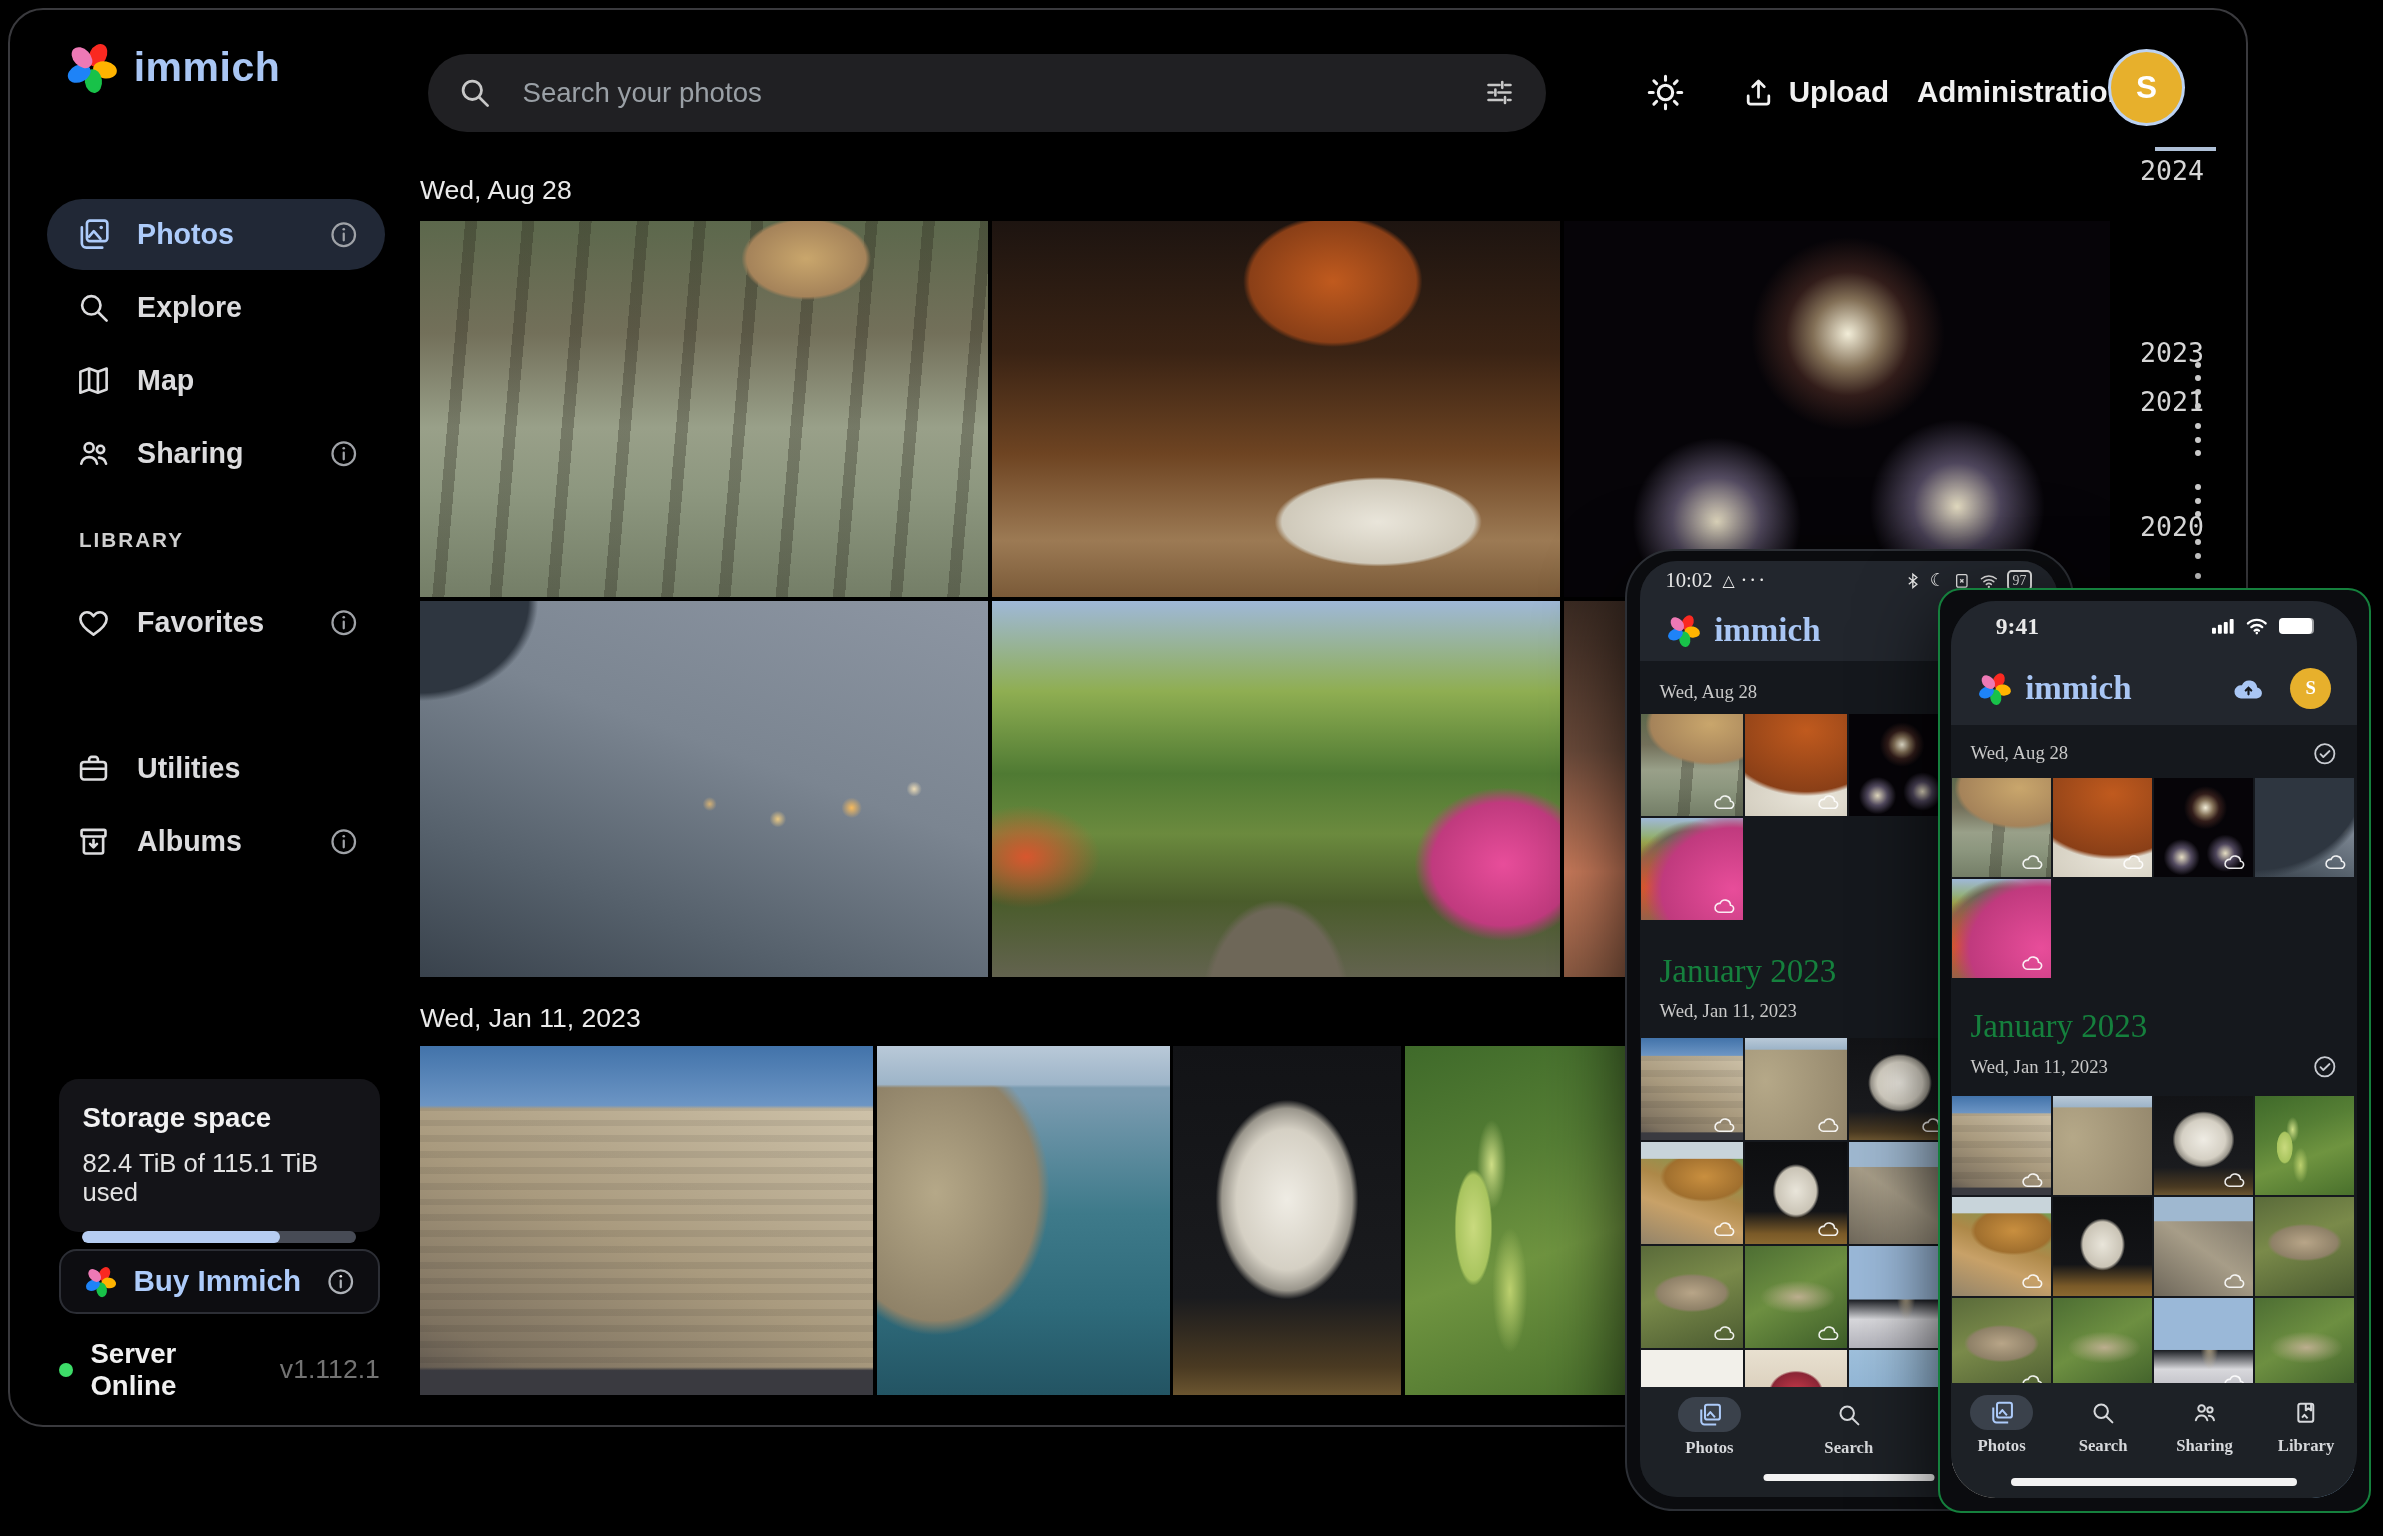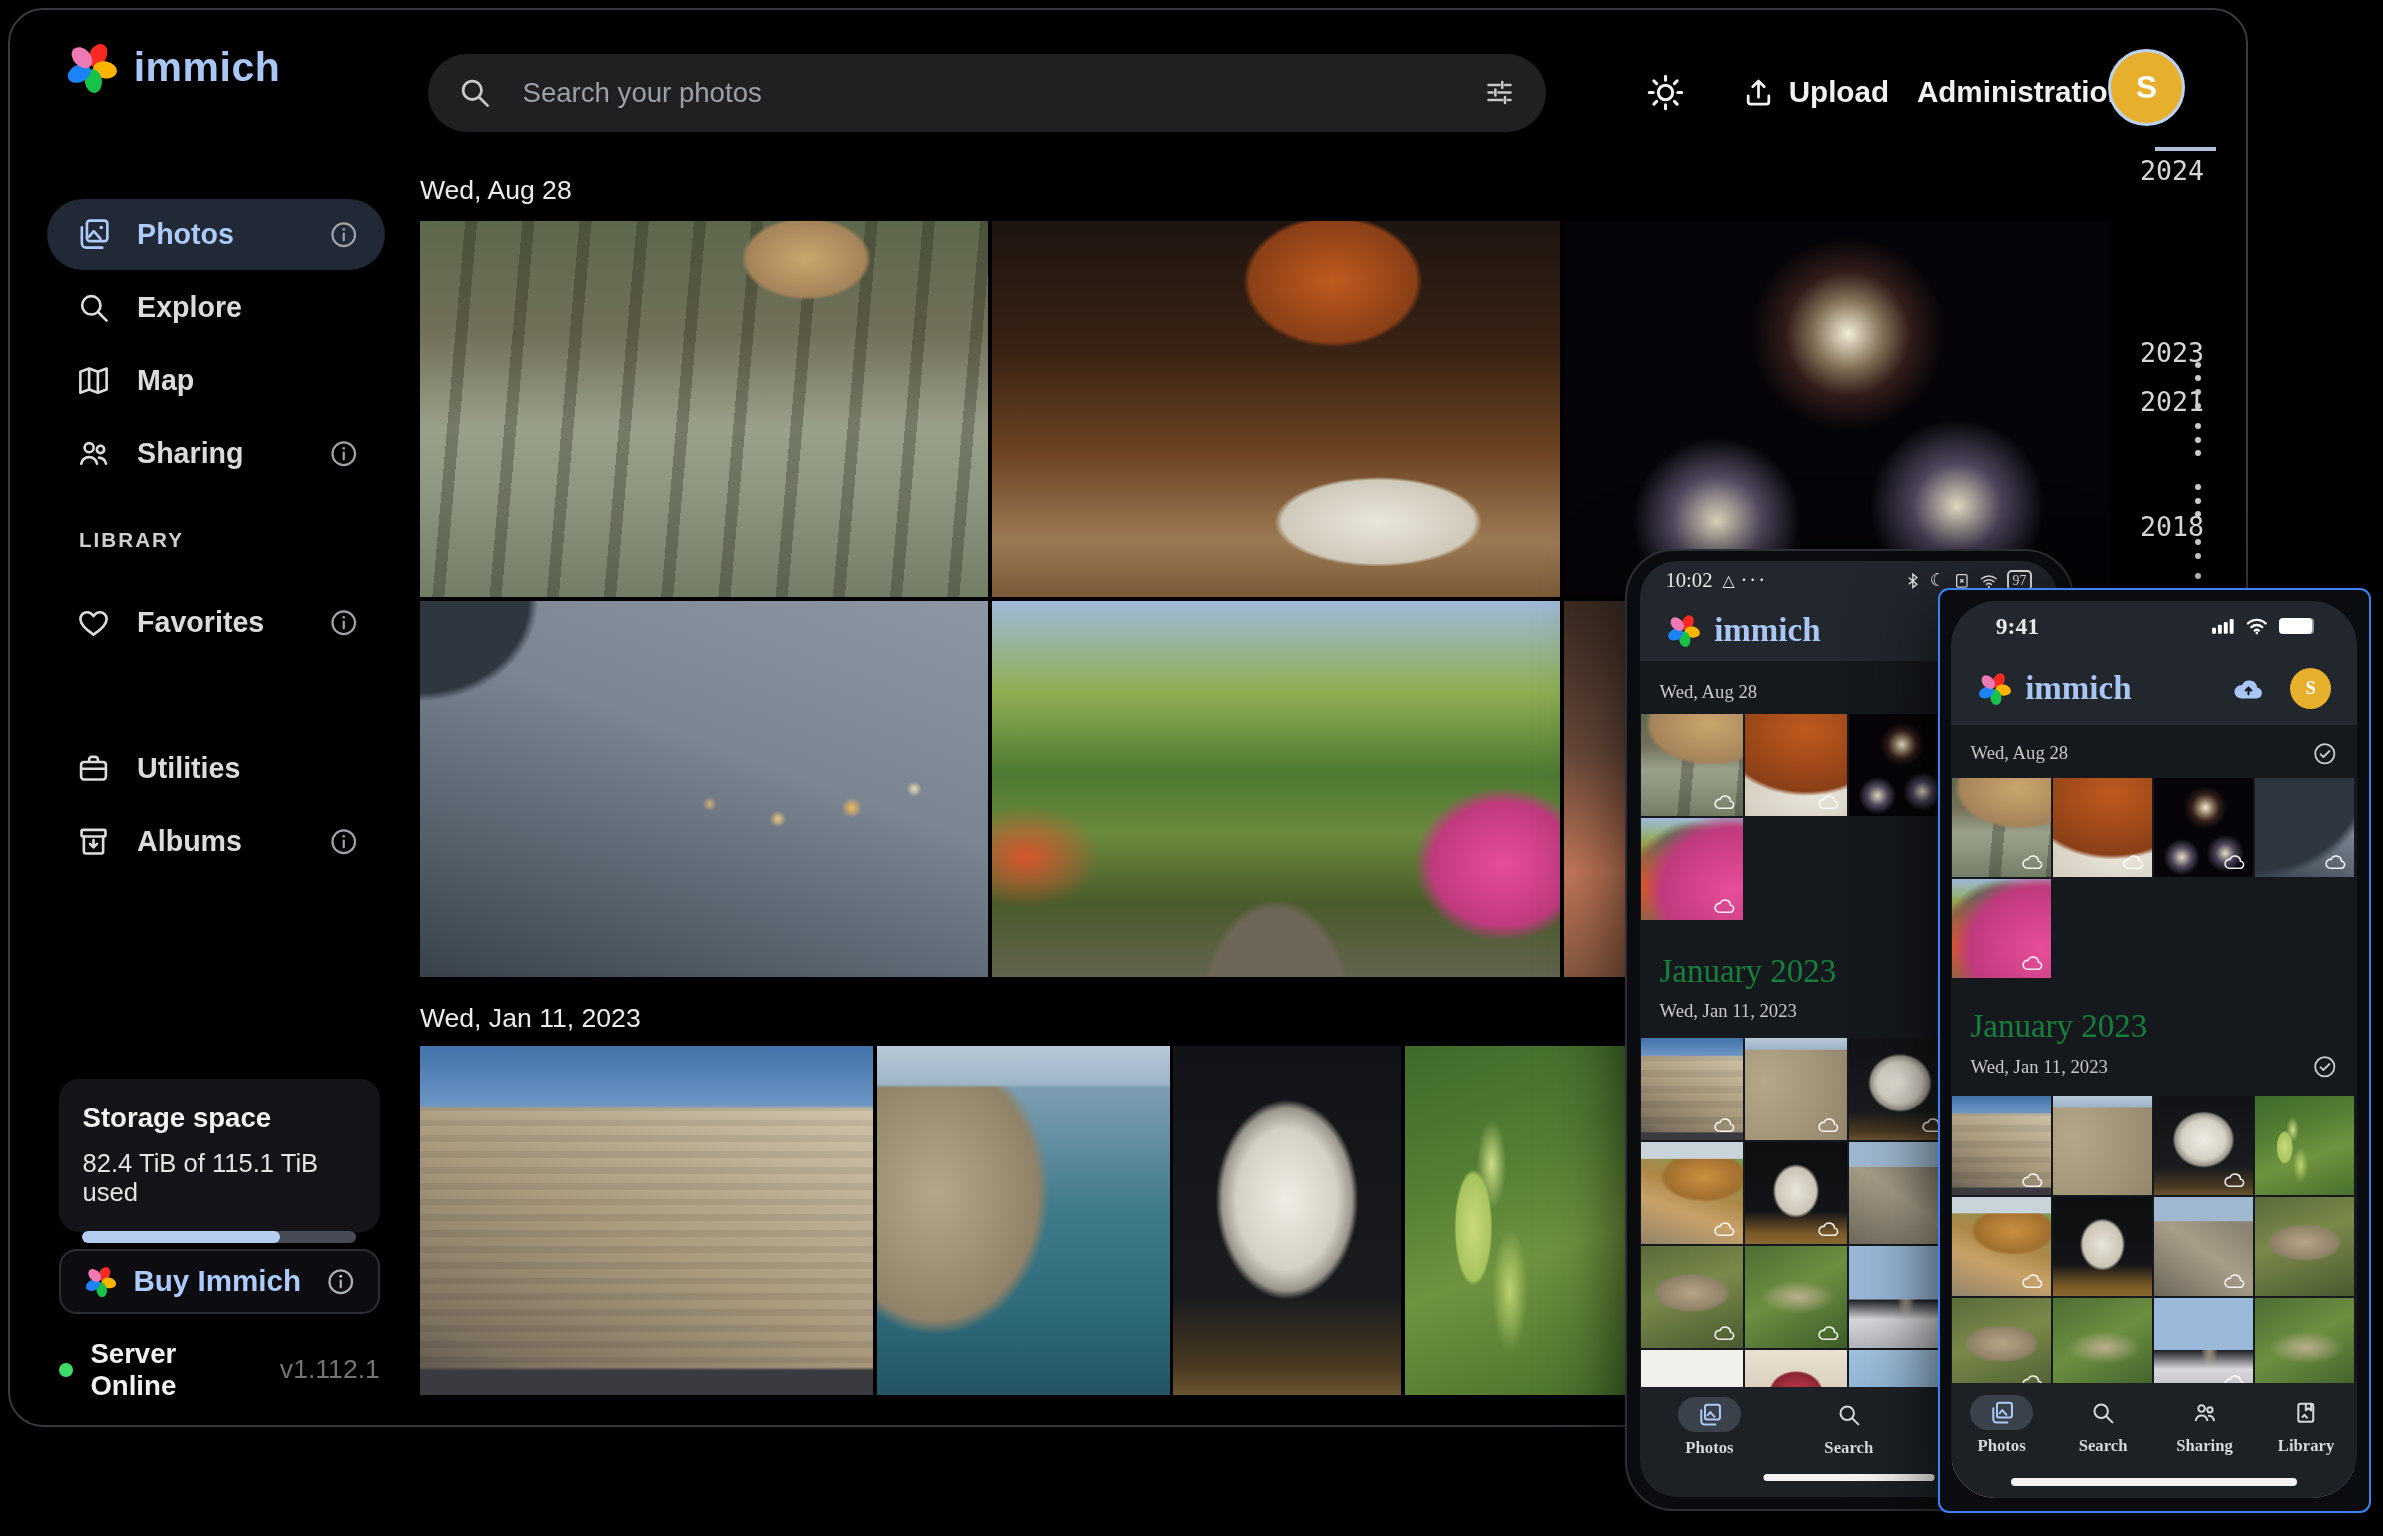--- a/index.html
+++ b/index.html
@@ -47,21 +47,21 @@
   
   .date-h{position:absolute;font-size:26.6px;font-weight:500;color:#eaeaea;}
   .tile{position:absolute;cursor:pointer;}
   
   .scrub-year{position:absolute;font-family:"DejaVu Sans Mono",monospace;font-size:26.6px;color:#d6d6d6;cursor:pointer;}
   .scrub-line{position:absolute;left:2145px;top:137px;width:61px;height:3.9px;background:#aebfd6;}
   .sdot{position:absolute;left:2185px;width:5.9px;height:5.9px;border-radius:50%;background:#c9c9c9;}
   
   .phone{position:absolute;background:#0b0c0f;box-shadow:0 23.6px 79px rgba(0,0,0,.75);font-family:Liberation Serif, serif;}
   .phone1{left:1625px;top:549px;width:445px;height:958px;border-radius:49px;border:2px solid #2c2f35;z-index:10;}
-  .phone2{left:1938px;top:588px;width:429px;height:921px;border-radius:11px;border:2px solid #3b82f6;z-index:20;}
+  .phone2{left:1938px;top:588px;width:429px;height:921px;border-radius:23px;border:2px solid #15803d;z-index:20;}
   .screen{position:absolute;background:#15181d;overflow:hidden;}
   .phone1 .screen{left:12.8px;top:9.9px;width:418px;height:936px;border-radius:37px;}
   .phone2 .screen{left:10.8px;top:10.8px;width:406px;height:897px;border-radius:45px;}
   .band{background:#22262d;}
   .pstatus{display:flex;align-items:center;padding:0 25.6px;box-sizing:border-box;color:#e8e8e8;}
   .phone1 .pstatus{height:39px;font-size:20.7px;}
   .phone2 .pstatus{height:51px;font-size:23.6px;font-weight:700;padding:0 45px;}
   .pheader{display:flex;align-items:center;padding:0 25.6px;box-sizing:border-box;gap:11.8px;}
   .phone1 .pheader{height:61px;}
   .phone2 .pheader{height:73px;}
@@ -337,21 +337,21 @@
 
     <div class="tile p-castle" style="left:410px;top:1036px;width:453px;height:349px;"></div>
     <div class="tile p-coast" style="left:867px;top:1036px;width:293px;height:349px;"></div>
     <div class="tile p-bust" style="left:1163px;top:1036px;width:228px;height:349px;"></div>
     <div class="tile p-berries" style="left:1395px;top:1036px;width:228px;height:349px;"></div>
 
     <div class="scrub-line"></div>
     <div class="scrub-year" style="left:2130px;top:145px;">2024</div>
     <div class="scrub-year" style="left:2130px;top:327px;">2023</div>
     <div class="scrub-year" style="left:2130px;top:376px;">2021</div>
-    <div class="scrub-year" style="left:2130px;top:501px;">2018</div>
+    <div class="scrub-year" style="left:2130px;top:501px;">2020</div>
     <div class="sdot" style="top:352px;"></div>
     <div class="sdot" style="top:365px;"></div>
     <div class="sdot" style="top:379px;"></div>
     <div class="sdot" style="top:393px;"></div>
     <div class="sdot" style="top:413px;"></div>
     <div class="sdot" style="top:427px;"></div>
     <div class="sdot" style="top:440px;"></div>
     <div class="sdot" style="top:474px;"></div>
     <div class="sdot" style="top:488px;"></div>
     <div class="sdot" style="top:501px;"></div>

